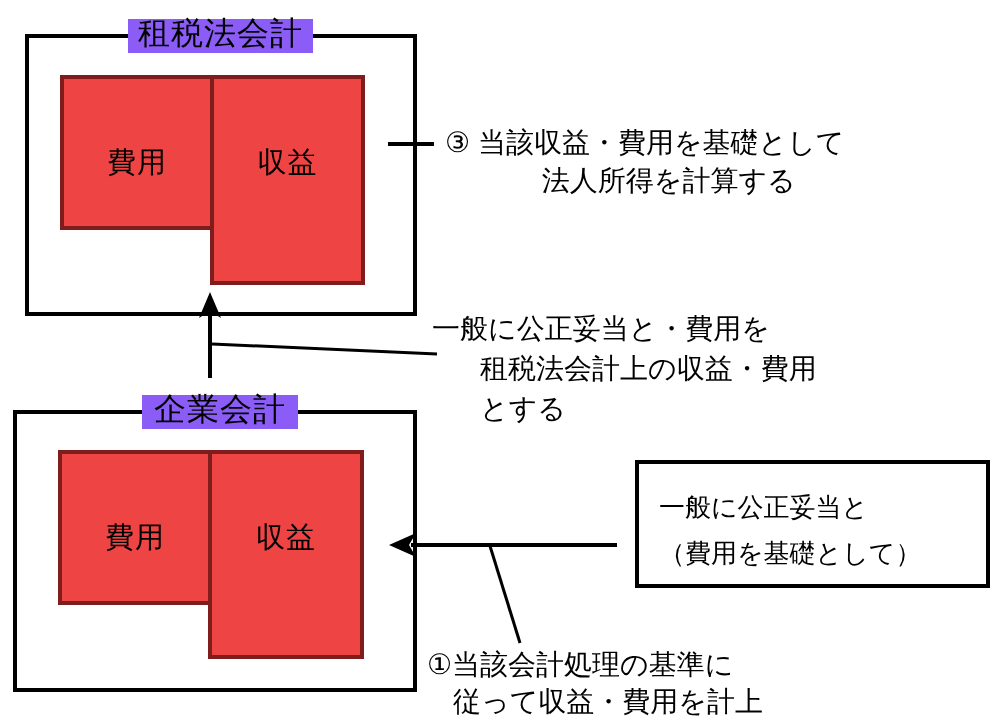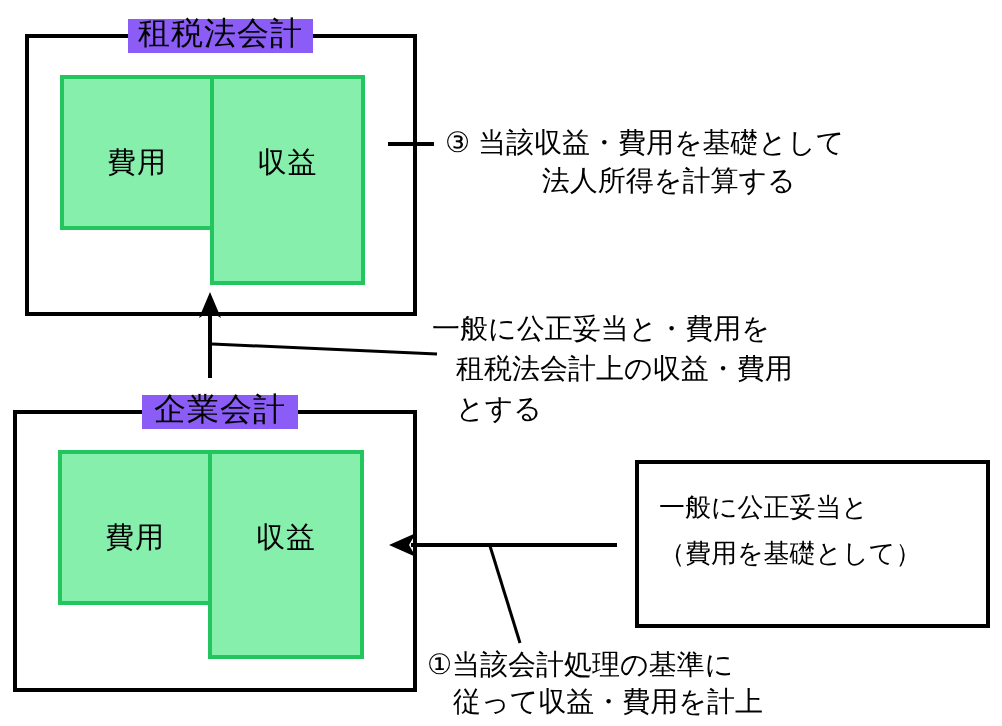--- a/index.html
+++ b/index.html
@@ -19,22 +19,22 @@
   
   .outer-box {
     position: absolute;
     box-sizing: border-box;
     border: 4px solid #000;
     background: #ffffff;
   }
   .inner-box {
     position: absolute;
     box-sizing: border-box;
-    border: 4px solid #22c55e;
-    background: #86efac;
+    border: 4px solid #7f1d1d;
+    background: #ef4444;
   }
   .inner-box .inner-label {
     position: absolute;
     left: 0;
     top: 68px;
     width: 100%;
     text-align: center;
     font-size: 29px;
     line-height: 30px;
     letter-spacing: 1px;
@@ -51,37 +51,37 @@
   #tax-box        { left: 25px;  top: 34px;  width: 392px; height: 282px; }
   #tax-expense    { left: 60px;  top: 75px;  width: 154px; height: 155px; }
   #tax-revenue    { left: 210px; top: 75px;  width: 155px; height: 210px; }
   #tax-title      { left: 128px; top: 19px;  padding: 0 10px; }
   #corp-box       { left: 13px;  top: 410px; width: 404px; height: 282px; }
   #corp-expense   { left: 58px;  top: 450px; width: 154px; height: 155px; }
   #corp-revenue   { left: 208px; top: 450px; width: 156px; height: 209px; }
   #corp-title     { left: 142px; top: 395px; padding: 0 12px; }
 
   #standards-box {
-    left: 635px; top: 460px; width: 355px; height: 168px;
+    left: 635px; top: 460px; width: 355px; height: 128px;
     padding: 20px 0 0 20px;
     font-size: 26px;
     line-height: 46px;
     white-space: nowrap;
   }
 
   
   .annotation {
     position: absolute;
     font-size: 28px;
     white-space: nowrap;
   }
   #annotation-step3 { left: 445px; top: 124px; line-height: 38px; text-align: center; }
   #annotation-step3 .indent { margin-left: 48px; }
   #annotation-step2 { left: 432px; top: 309px; line-height: 40px; }
-  #annotation-step2 .indent { margin-left: 24px; }
+  #annotation-step2 .indent { margin-left: 48px; }
   #annotation-step1 { left: 427px; top: 646px; line-height: 37px; }
   #annotation-step1 .indent { margin-left: 26px; }
 
   
   #connector-layer {
     position: absolute;
     left: 0; top: 0;
     width: 1002px; height: 726px;
     pointer-events: none;
   }

